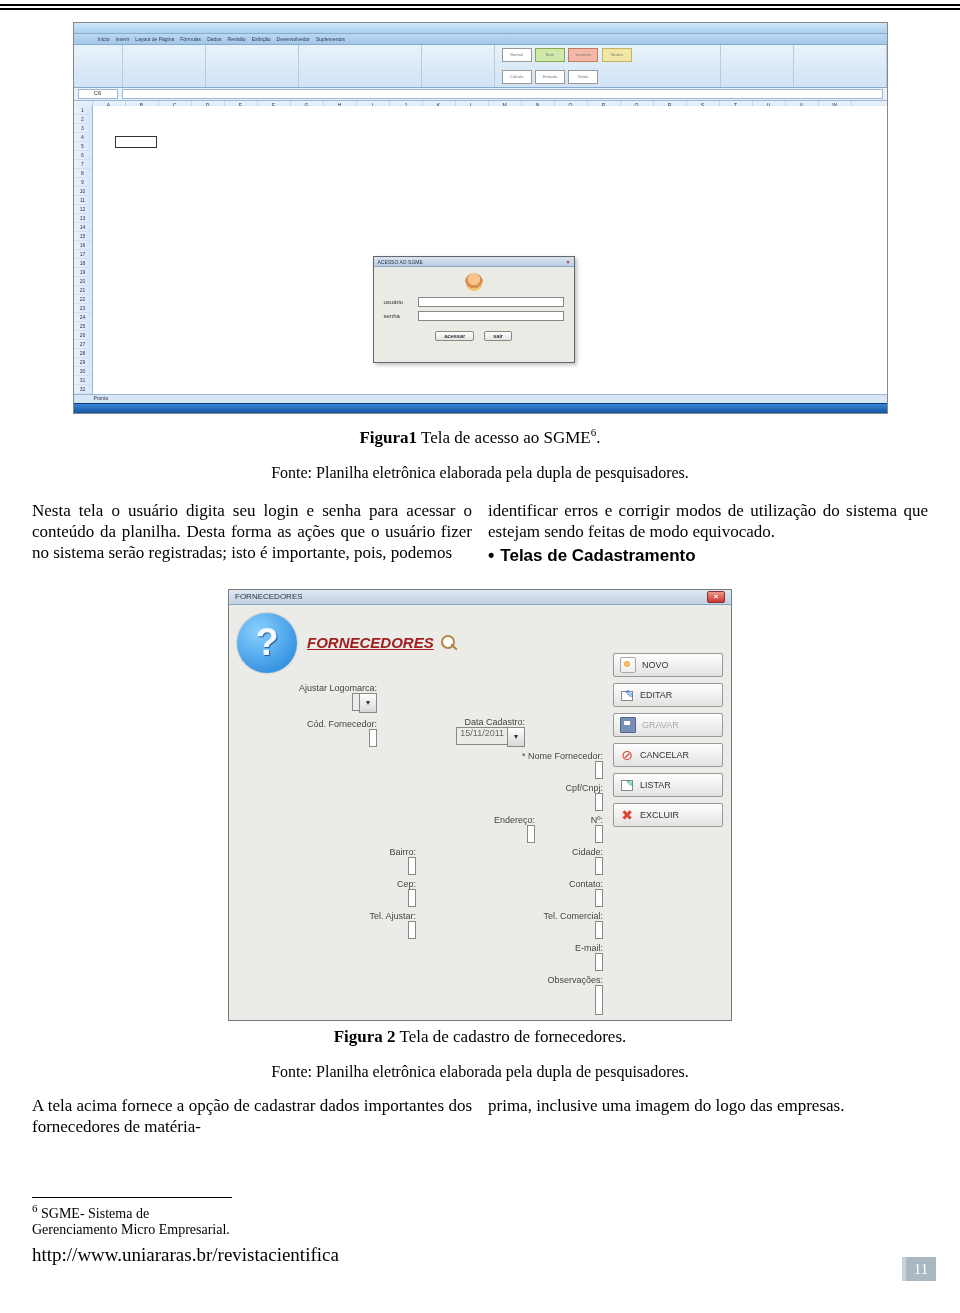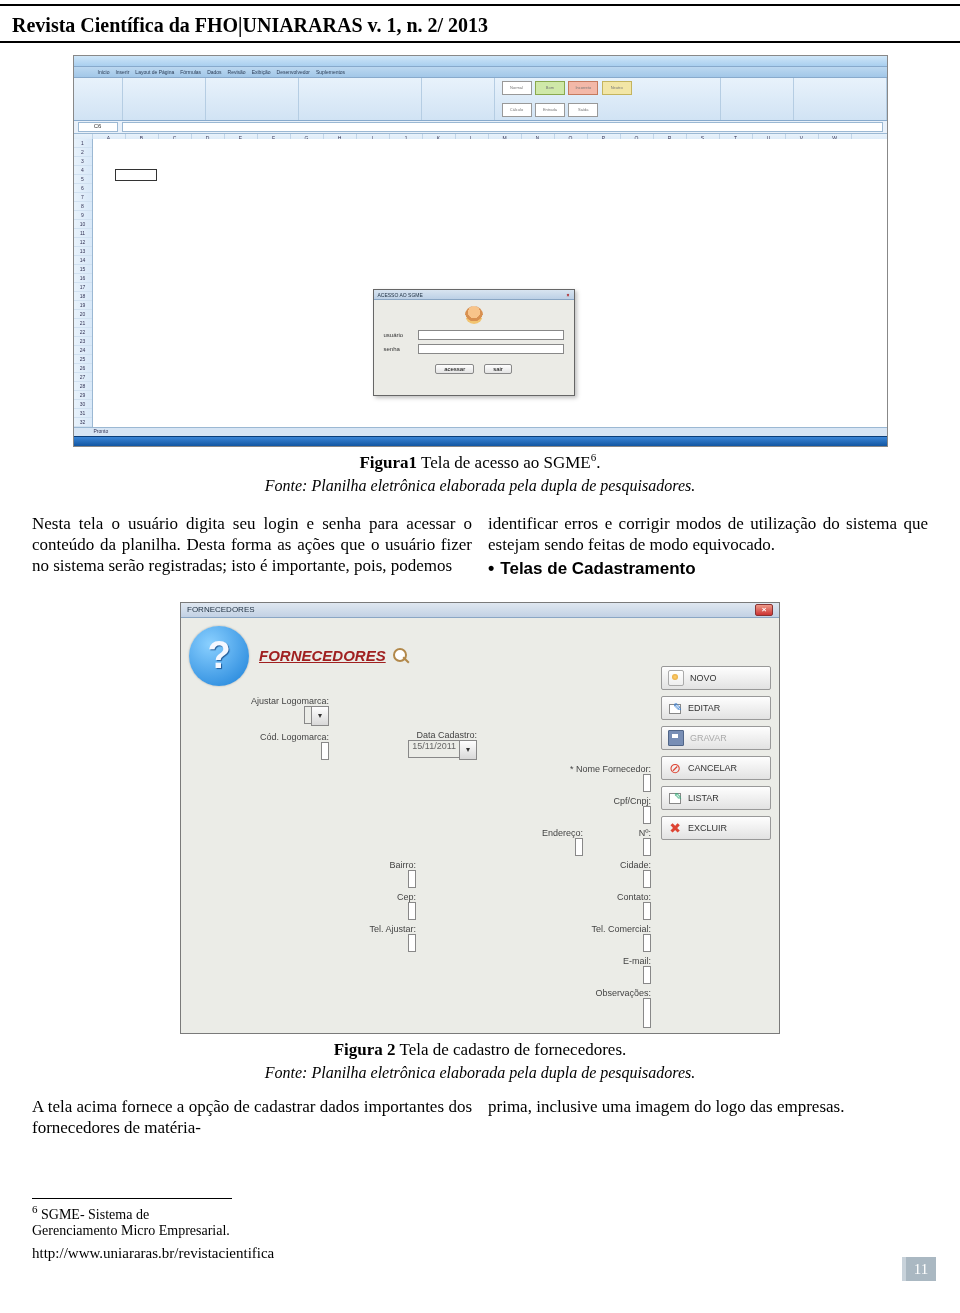--- a/index.html
+++ b/index.html
@@ -212,45 +212,44 @@
   .fig1-taskbar {
     position: absolute; left: 0; right: 0; bottom: 0;
     height: 9px;
     background: linear-gradient(#3a85d6,#1256a2);
     border-top: 1px solid #0a3d78;
   }
   
   .caption-center {
     text-align: center;
     font-size: 17px;
-    margin-top: 4px;
+    margin-top: 12px;
   }
   .caption-center .bold { font-weight: bold; }
   .sup { font-size: 11px; vertical-align: super; }
   .source-line {
     text-align: center;
     font-size: 16px;
-    margin-top: 4px;
+    margin-top: 16px;
     margin-bottom: 18px;
-    font-style: italic;
   }
   .two-col {
     display: flex;
     gap: 16px;
     padding: 0 32px;
     font-size: 17px;
     line-height: 1.25;
     text-align: justify;
   }
   .two-col .col { flex: 1; }
   .bullet-head { font-family: Arial, sans-serif; display:flex; align-items:center; gap:6px; }
   .bullet-head::before { content:"•"; font-size:18px; }
   
   .fig2-wrap {
-    width: 600px;
+    width: 504px;
     margin: 22px auto 0 auto;
   }
   .fig2 {
     height: 430px;
     background: #ebece7;
     border: 1px solid #7a7a7a;
     font-family: Tahoma, "Segoe UI", sans-serif;
     font-size: 10px;
     color: #333;
     position: relative;
@@ -388,31 +387,30 @@
   .page-num {
     position: absolute;
     right: 24px; bottom: 36px;
     width: 30px; height: 24px;
     background: #aab8c2;
     color: #fff; font-size: 15px;
     text-align: center; line-height: 24px;
     box-shadow: -4px 0 0 #c8d2da;
   }
   .url-line {
-    font-size: 15px;
+    font-size: 19px;
     padding: 6px 32px 16px 32px;
   }
   .page { position: relative; min-height: 1313px; box-sizing: border-box; }
 </style>
 </head>
 <body>
 
 <div class="page">
   <div class="header-line"></div>
-  <div class="journal-header">Revista Científica da FHO|UNIARARAS v. 1, n. 2/ 2013</div>
   <div class="header-underline"></div>
 
   <div class="fig1-wrap">
     <div class="fig1">
       <div class="fig1-titlebar"></div>
       <div class="fig1-menubar">
         <span>Início</span>
           <span>Inserir</span>
           <span>Layout de Página</span>
         <span>Fórmulas</span>
@@ -577,21 +575,21 @@
           <div class="field" style="width:140px">
             <label>Ajustar Logomarca:</label>
             <div class="dropdown">
               <div class="input disabled"></div>
               <div class="dd-btn"></div>
             </div>
           </div>
 
           <div class="form-row">
             <div class="field" style="max-width:140px">
-              <label>Cód. Logomarca:</label>
+              <label>Cód. Fornecedor:</label>
               <div class="input"></div>
             </div>
             <div class="field" style="max-width:140px">
               <label>Data Cadastro:</label>
               <div class="dropdown">
                 <div class="input disabled">15/11/2011</div>
                 <div class="dd-btn"></div>
               </div>
             </div>
           </div>

